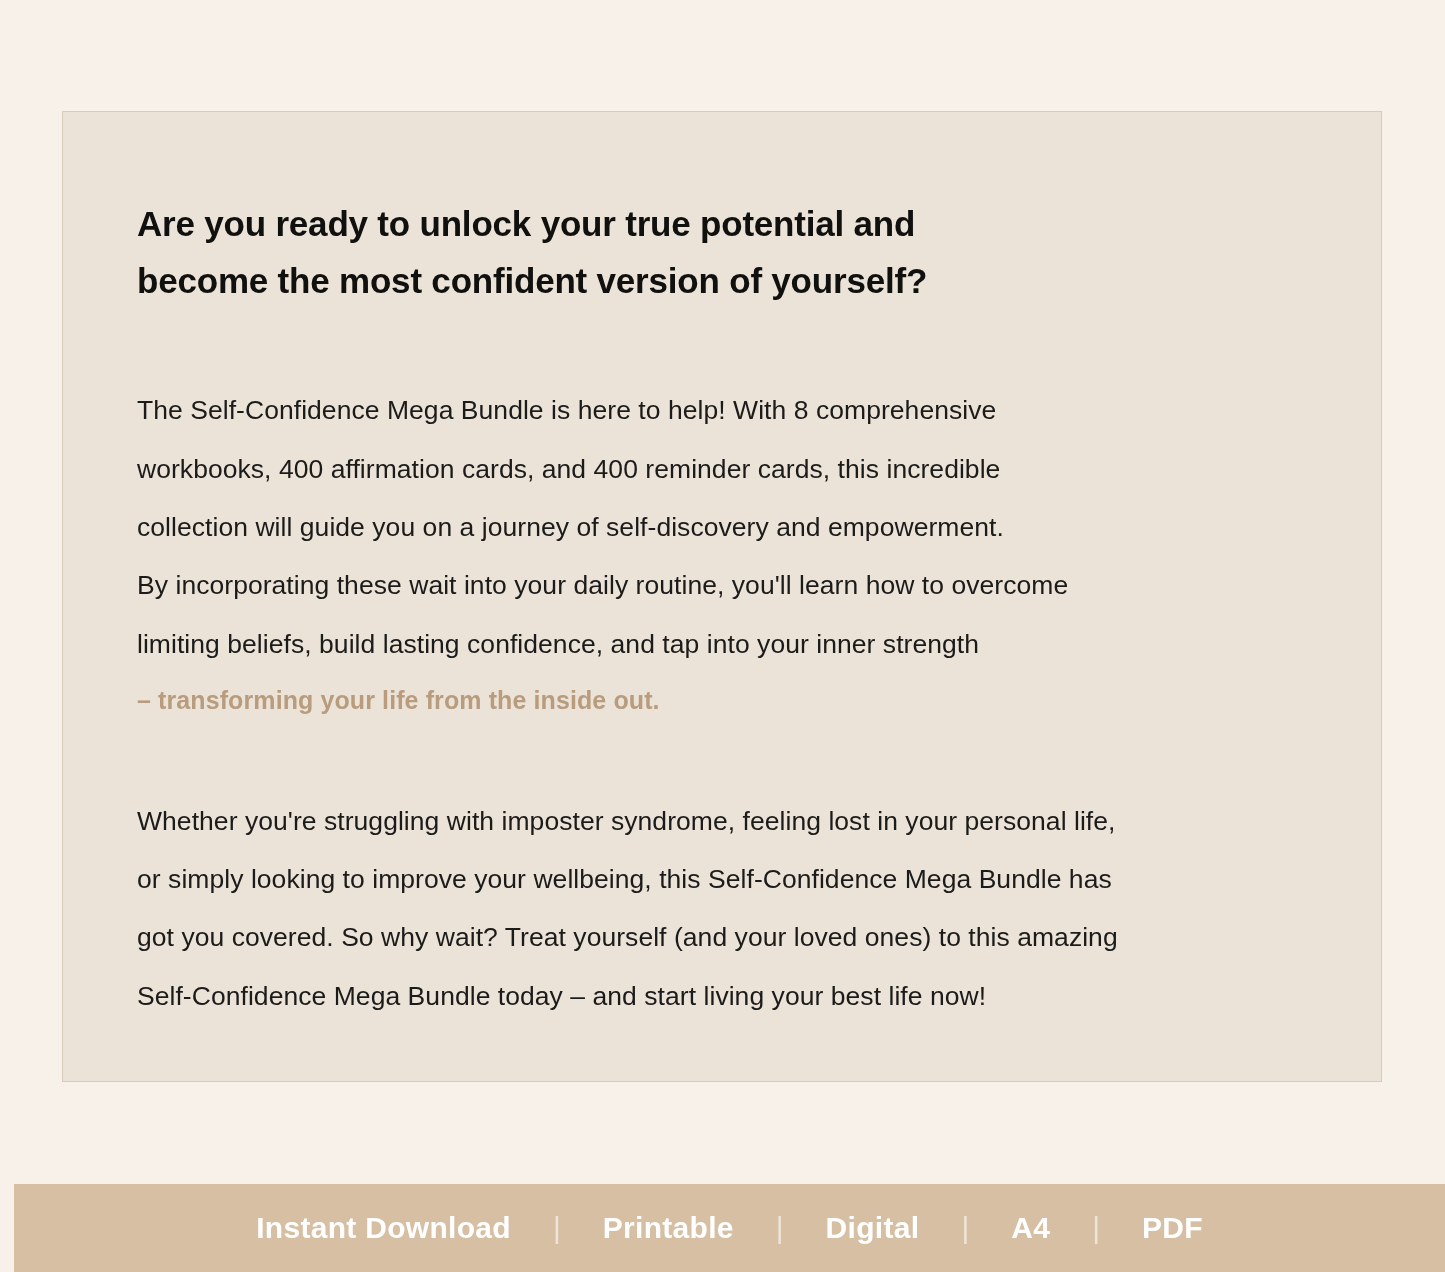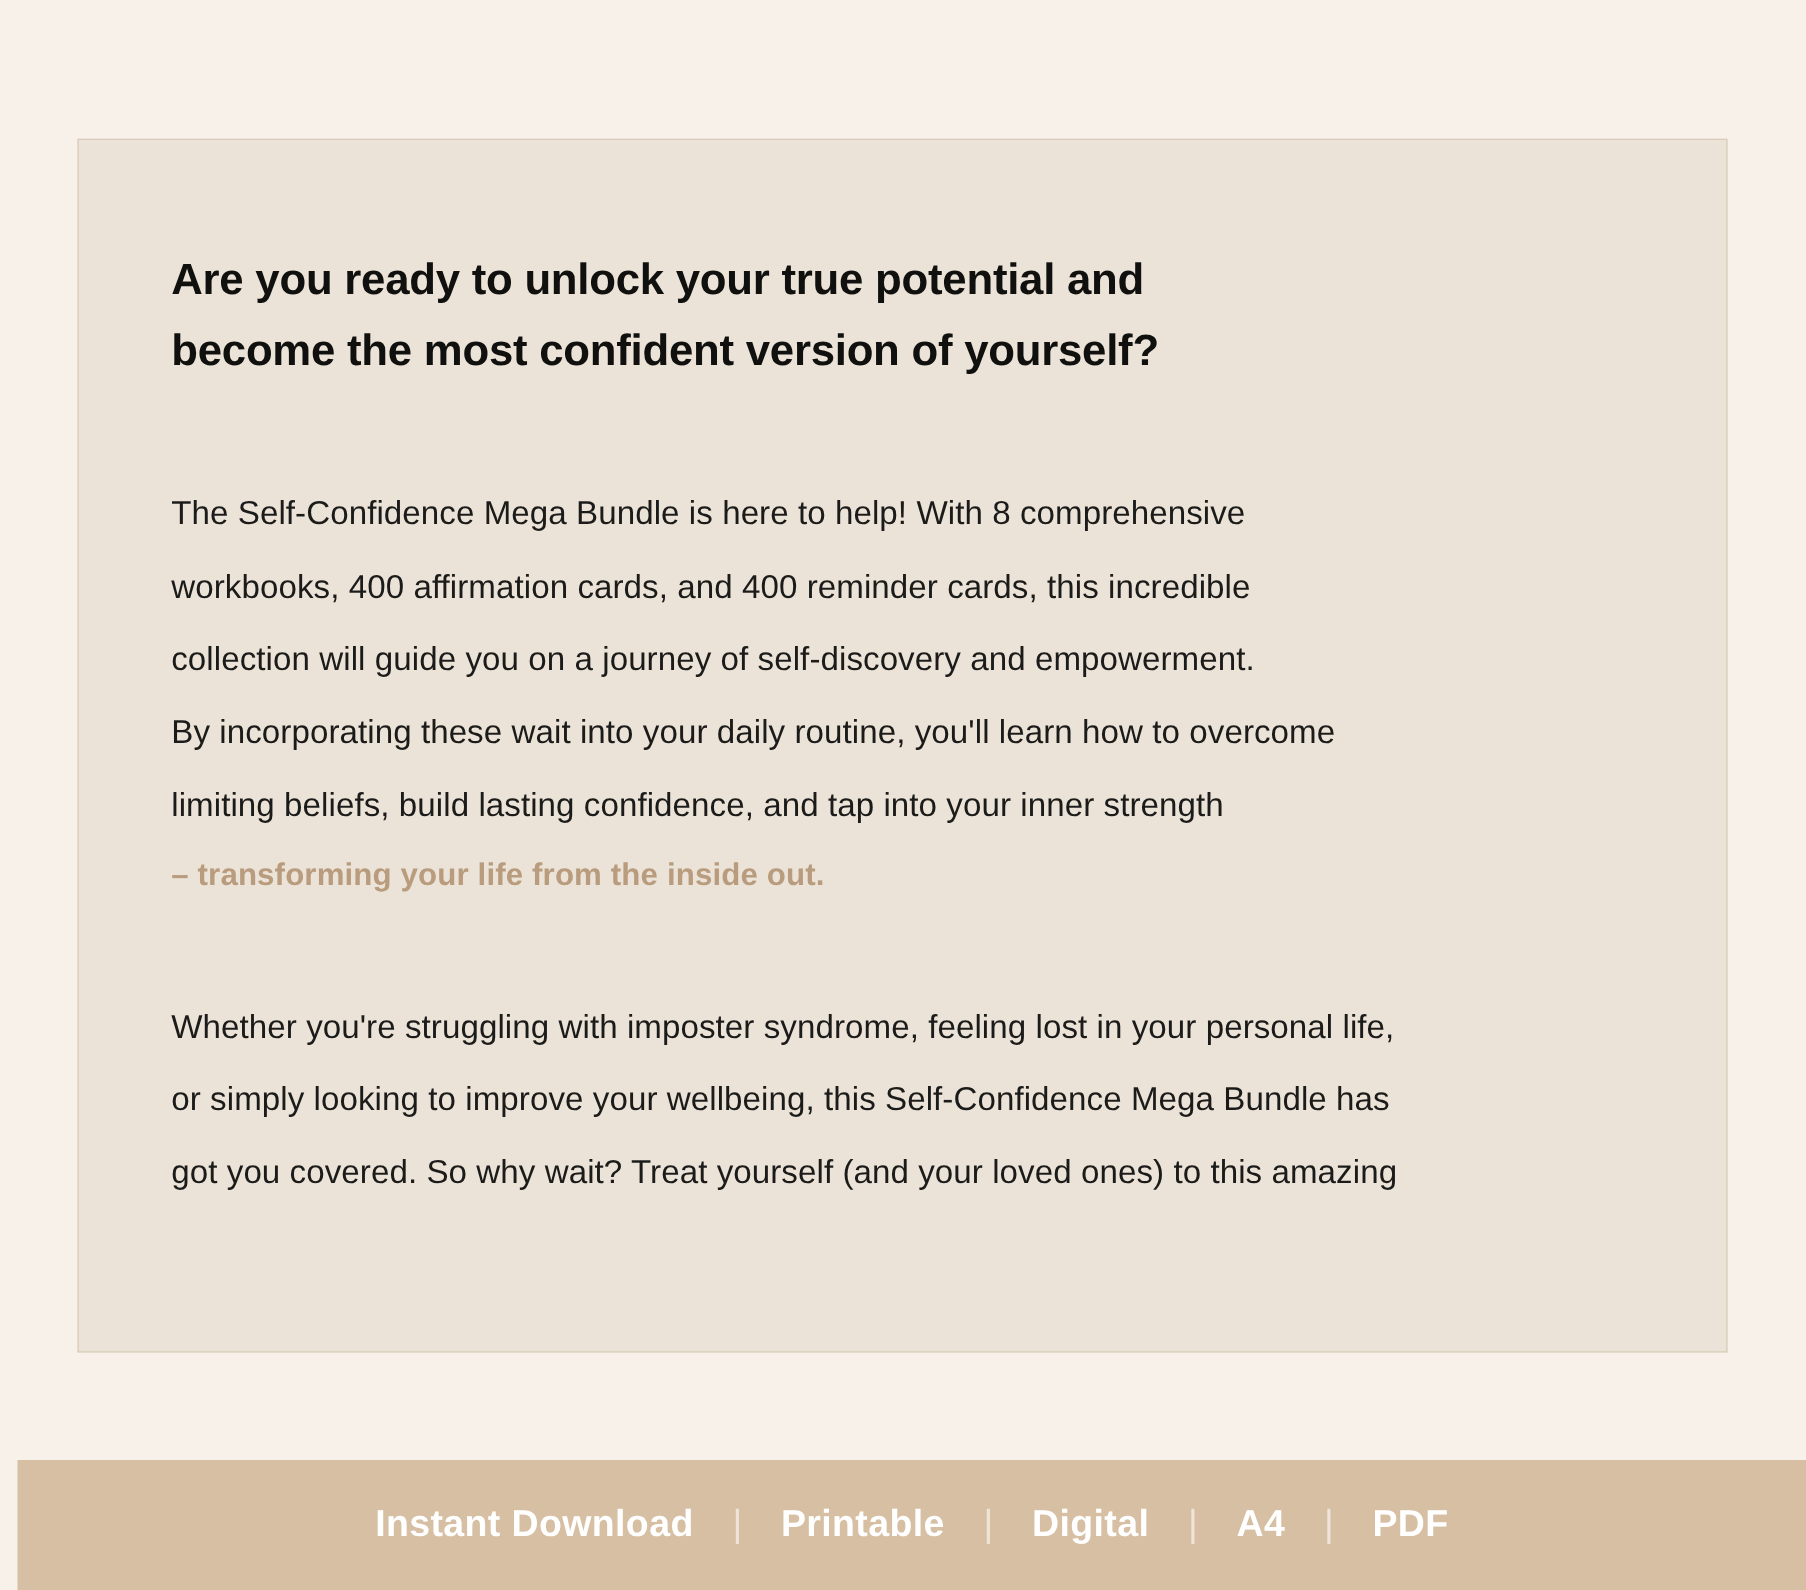--- a/index.html
+++ b/index.html
@@ -82,26 +82,26 @@
     font-size: 25px;
     letter-spacing: 0.1px;
   }
 
   .spacer-block {
     height: 64px;
   }
 
   .footer-bar {
     flex: 0 0 auto;
-    height: 104px;
+    height: 88px;
     background: #d6bfa3;
     display: flex;
     align-items: center;
     justify-content: center;
-    gap: 5px;
+    gap: 16px;
     margin-left: 14px;
   }
 
   .footer-item {
     color: #ffffff;
     font-size: 30px;
     font-weight: bold;
     letter-spacing: 0.3px;
     padding: 0 26px;
     line-height: 1;
@@ -142,20 +142,21 @@
           </p>
         </div>
 
         <div class="spacer-block"></div>
 
         <div class="body-block">
           <p>
             <span class="line">Whether you're struggling with imposter syndrome, feeling lost in your personal life,</span>
             <span class="line">or simply looking to improve your wellbeing, this Self-Confidence Mega Bundle has</span>
             <span class="line">got you covered. So why wait? Treat yourself (and your loved ones) to this amazing</span>
+            <span class="line">Self-Confidence Mega Bundle today – and start living your best life now!</span>
           </p>
         </div>
 
       </div>
     </div>
 
   </div>
 
   <div class="footer-bar">
     <span class="footer-item">Instant Download</span>

